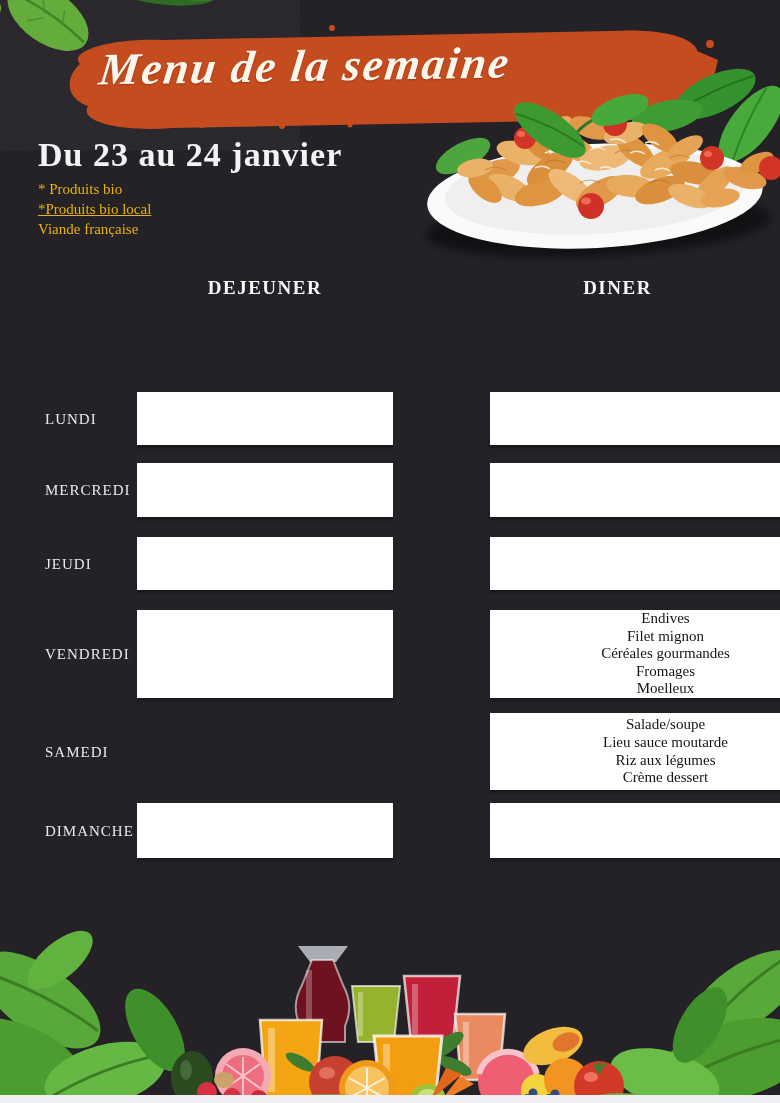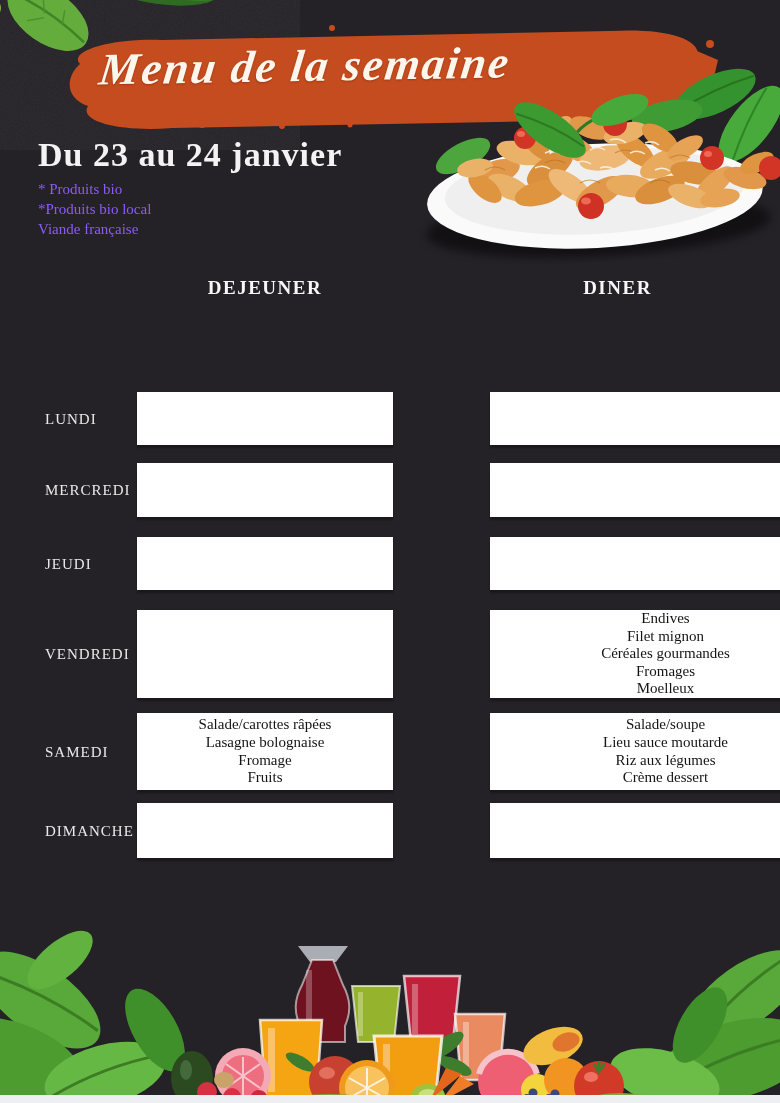--- a/index.html
+++ b/index.html
@@ -17,22 +17,22 @@
     left:85px; top:40px; width:440px; text-align:center;
     font-size:45px; font-style:italic; font-weight:bold;
     color:#fdf6ec; letter-spacing:2px;
     transform:skewX(-8deg) rotate(-1deg);
     text-shadow:0 1px 2px rgba(80,20,0,.35);
     white-space:nowrap;
   }
 
   
   .date-heading{left:38px; top:136px; font-size:34px; color:#f3f3f3; letter-spacing:1px;font-weight:bold;}
-  .legend{left:38px; top:179px; font-size:15px; color:#8b5cf6; line-height:20px;}
-  .legend .underlined{}
+  .legend{left:38px; top:179px; font-size:15px; color:#eab308; line-height:20px;}
+  .legend .underlined{text-decoration:underline;}
 
   
   .col-header{
     top:277px; text-align:center; color:#f7f7f7;
     font-size:19px; font-weight:bold; letter-spacing:1.5px;
   }
   .lunch-header{left:137px; width:256px;}
   .dinner-header{left:490px; width:255px;}
 
   
@@ -241,26 +241,20 @@
     <div class="meal-box dinner-box">
         <div class="menu-line">Endives</div>
         <div class="menu-line">Filet mignon</div>
         <div class="menu-line">Céréales gourmandes</div>
         <div class="menu-line">Fromages</div>
         <div class="menu-line">Moelleux</div>
       </div>
   </div>
   <div class="menu-row row-5">
     <div class="day-label">SAMEDI</div>
-    <div class="meal-box lunch-box">
-        <div class="menu-line">Salade/carottes râpées</div>
-        <div class="menu-line">Lasagne bolognaise</div>
-        <div class="menu-line">Fromage</div>
-        <div class="menu-line">Fruits</div>
-      </div>
     <div class="meal-box dinner-box">
         <div class="menu-line">Salade/soupe</div>
         <div class="menu-line">Lieu sauce moutarde</div>
         <div class="menu-line">Riz aux légumes</div>
         <div class="menu-line">Crème dessert</div>
       </div>
   </div>
   <div class="menu-row row-6">
     <div class="day-label">DIMANCHE</div>
     <div class="meal-box lunch-box"></div>

